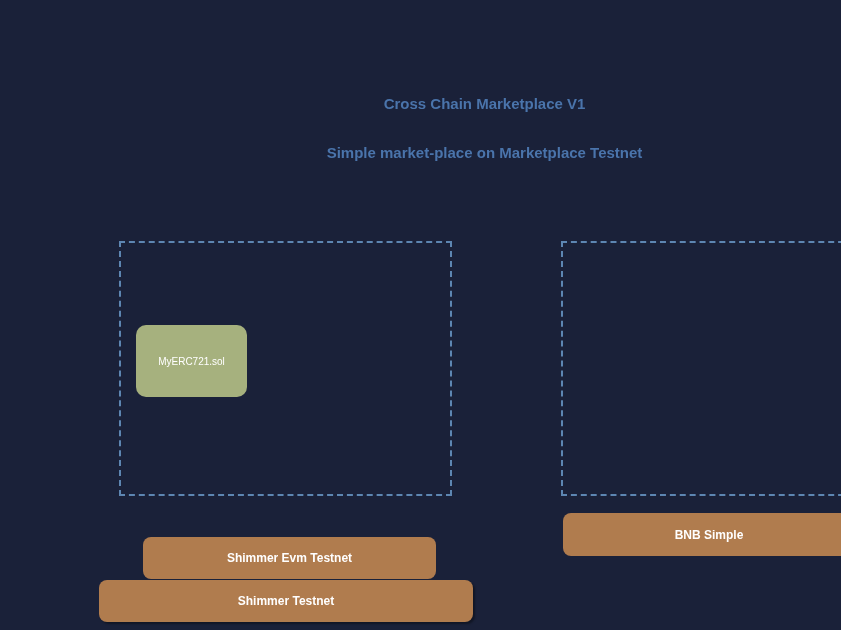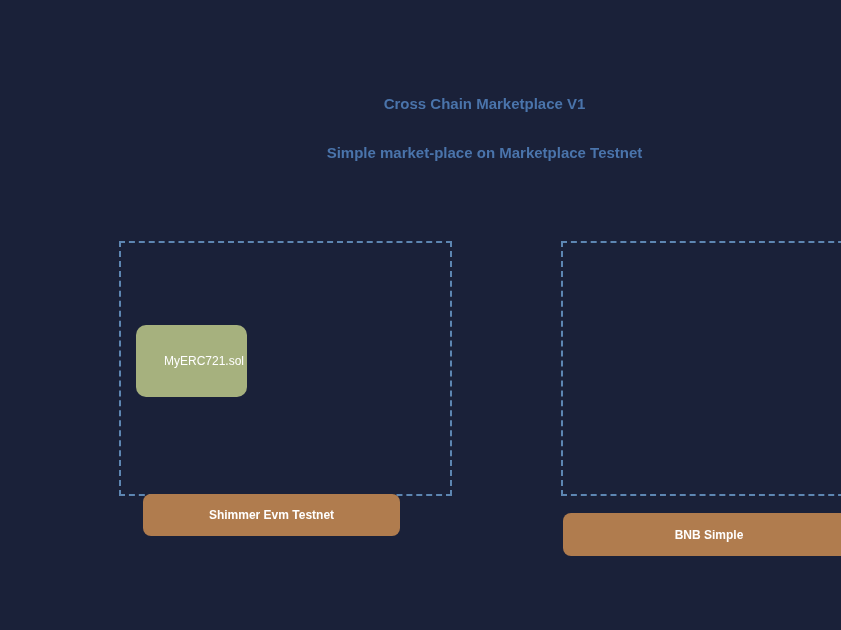--- a/index.html
+++ b/index.html
@@ -30,22 +30,22 @@
     background: transparent;
   }
   .dashed-container.left  { left: 55px;  top: 177px; width: 333px; height: 255px; }
   .dashed-container.right { left: 497px; top: 177px; width: 293px; height: 255px; }
   .contract-node {
     position: absolute;
     background: #a6b17e;
     color: #ffffff;
     display: flex;
     align-items: center;
-    justify-content: flex-start;
-    font-size: 12px;
+    justify-content: center;
+    font-size: 10px;
     font-weight: normal;
     text-align: center;
     cursor: default;
   }
   .contract-node.erc721 {
     left: 72px; top: 261px; width: 111px; height: 72px;
     border-radius: 10px;
   }
   .contract-node.marketplace {
     left: 230px; top: 252px; width: 140px; height: 90px;
@@ -58,21 +58,21 @@
     color: #ffffff;
     display: flex;
     align-items: center;
     justify-content: center;
     font-size: 12px;
     font-weight: bold;
     text-align: center;
     border-radius: 8px;
     cursor: default;
   }
-  .chain-bar.shimmer-evm { left: 79px;  top: 430px; width: 257px; height: 42px; }
+  .chain-bar.shimmer-evm { left: 79px;  top: 473px; width: 293px; height: 42px; }
   .chain-bar.bnb         { left: 499px; top: 449px; width: 292px; height: 43px; }
   .chain-bar.shimmer-l1  {
     left: 35px; top: 516px; width: 374px; height: 42px;
     box-shadow: 2px 2px 2px rgba(0,0,0,0.35);
   }
 </style>
 </head>
 <body>
 
 <div class="canvas">
@@ -92,14 +92,17 @@
 
 
   <div class="chain-bar shimmer-evm">
     <span>Shimmer Evm Testnet</span>
   </div>
 
   <div class="chain-bar bnb">
     <span>BNB Simple</span>
   </div>
 
+  <div class="chain-bar shimmer-l1">
+    <span>Shimmer Testnet</span>
+  </div>
 
 </div>
 
 </body></html>

